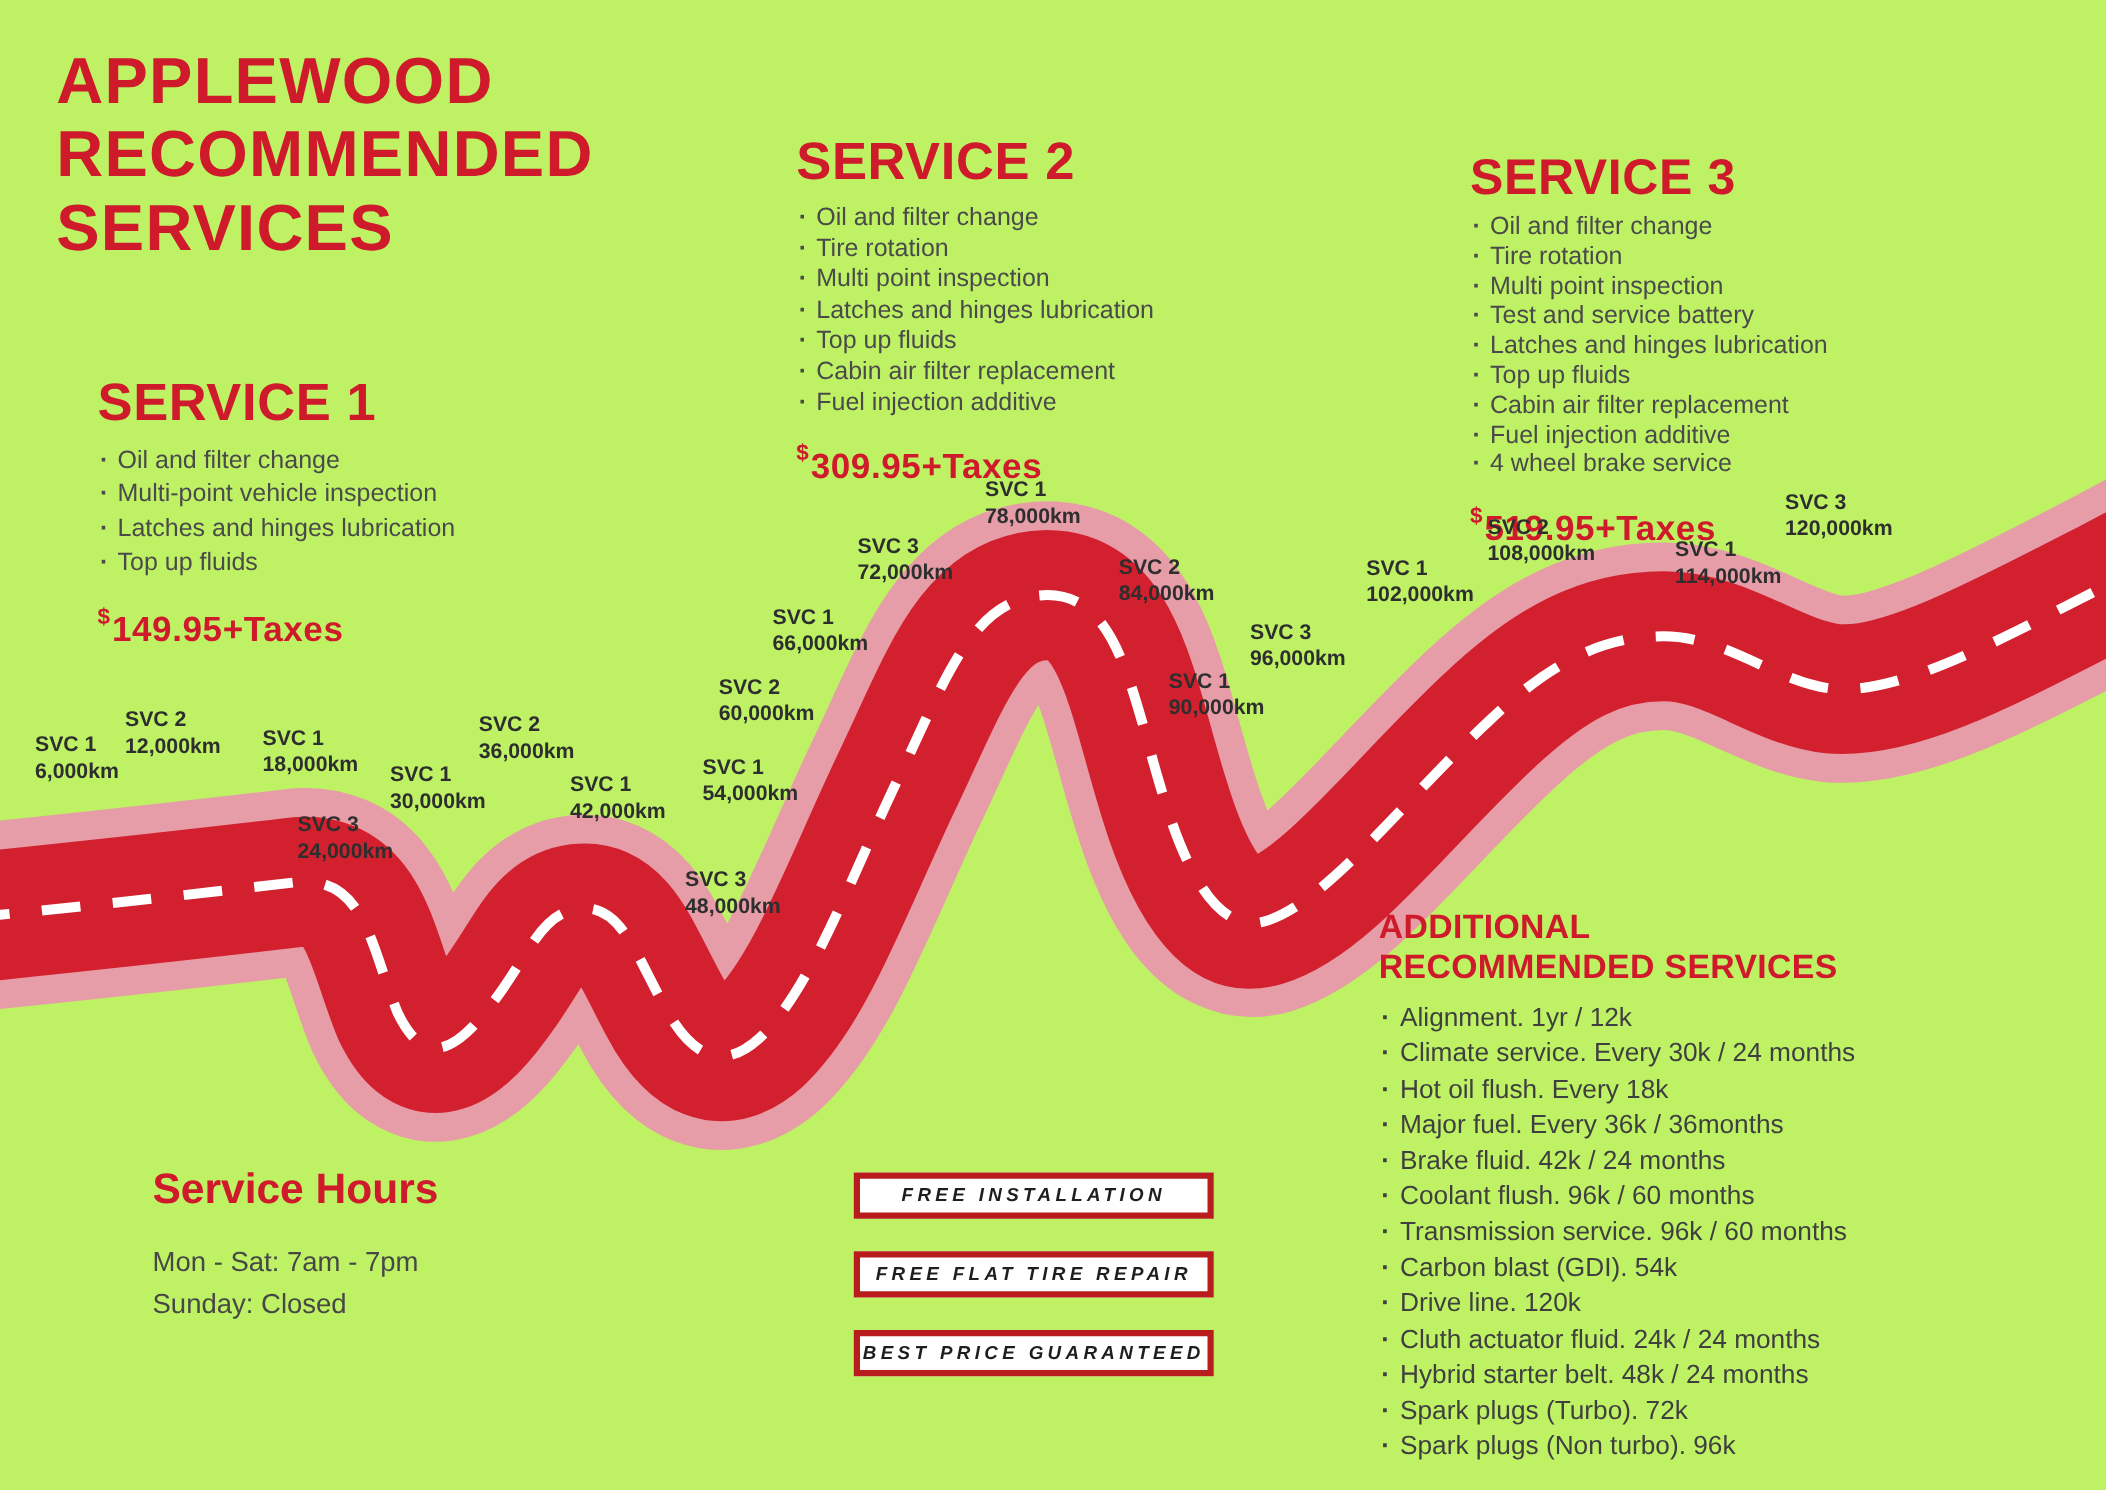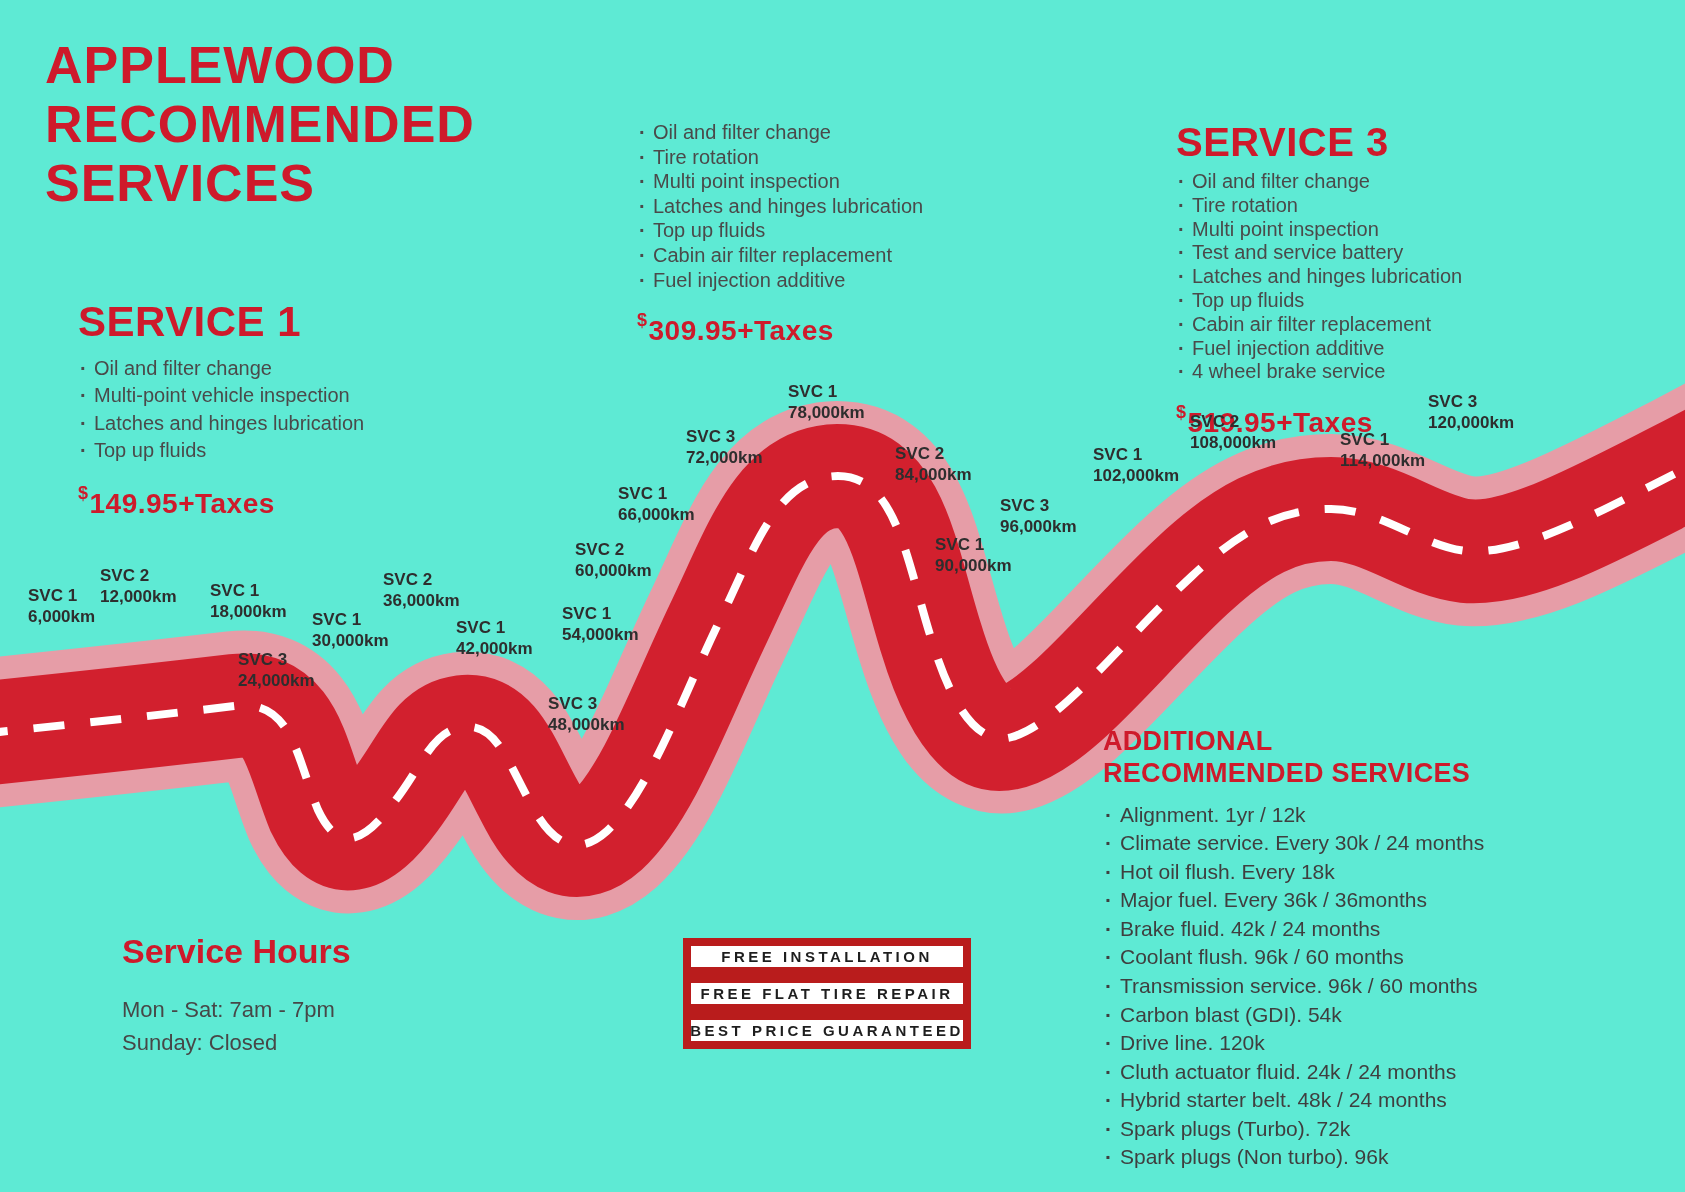--- a/index.html
+++ b/index.html
@@ -1,20 +1,20 @@
 <!DOCTYPE html>
 <html><head>
 <meta charset="utf-8">
 <style>
   html,body{margin:0;padding:0;background:#ffffff;}
   .canvas{
     position:relative;
     width:1685px;height:1192px;
     overflow:hidden;
-    background:#5eead4;
+    background:#bef264;
     font-family:"Liberation Sans", sans-serif;
   }
   .abs{position:absolute;}
 
   
   .main-title{
     left:45px;top:36px;width:560px;
     font-size:52px;font-weight:800;line-height:1.13;
     letter-spacing:1px;color:#ce1a2b;
   }
@@ -59,24 +59,24 @@
     background:linear-gradient(180deg,#f7fbfc 0%,#c9d4d8 28%,#7e9097 52%,#e3ebed 70%,#64767d 100%);
     -webkit-background-clip:text;background-clip:text;color:transparent;
     filter:drop-shadow(1px 2px 0px rgba(70,85,92,0.55));
   }
   .logo-line.l1{font-size:66px;}
   .logo-line.l2{font-size:62px;}
 
   
   #badges{left:683px;top:938px;width:288px;}
   .badge{
-    box-sizing:border-box;width:288px;height:37px;margin-bottom:0;
-    border:8px solid #b91c1c;background:#ffffff;
+    box-sizing:border-box;width:288px;height:37px;margin-bottom:26px;
+    border:5px solid #b91c1c;background:#ffffff;
     display:flex;align-items:center;justify-content:center;
-    font-size:15px;font-weight:800;letter-spacing:3.5px;color:#1e1e1e;
+    font-size:15px;font-weight:800;font-style:italic;letter-spacing:3.5px;color:#1e1e1e;
     white-space:nowrap;
   }
 
   
   #additional{left:1103px;top:726px;width:420px;}
   #additional h3{
     margin:0;font-size:27px;font-weight:800;color:#ce1a2b;line-height:1.18;letter-spacing:0.3px;
   }
   .add-list{
     list-style:none;margin:11px 0 0 0;padding:0;
@@ -105,20 +105,21 @@
     <ul class="svc-list" style="line-height:1.27;">
       <li>Oil and filter change</li>
       <li>Multi-point vehicle inspection</li>
       <li>Latches and hinges lubrication</li>
       <li>Top up fluids</li>
     </ul>
     <div class="price"><span class="cur">$</span><span>149.95+Taxes</span></div>
   </div>
 
   <div id="service-2" class="abs svc-block">
+    <h2>SERVICE 2</h2>
     <ul class="svc-list">
       <li>Oil and filter change</li>
       <li>Tire rotation</li>
       <li>Multi point inspection</li>
       <li>Latches and hinges lubrication</li>
       <li>Top up fluids</li>
       <li>Cabin air filter replacement</li>
       <li>Fuel injection additive</li>
     </ul>
     <div class="price"><span class="cur">$</span><span>309.95+Taxes</span></div>

